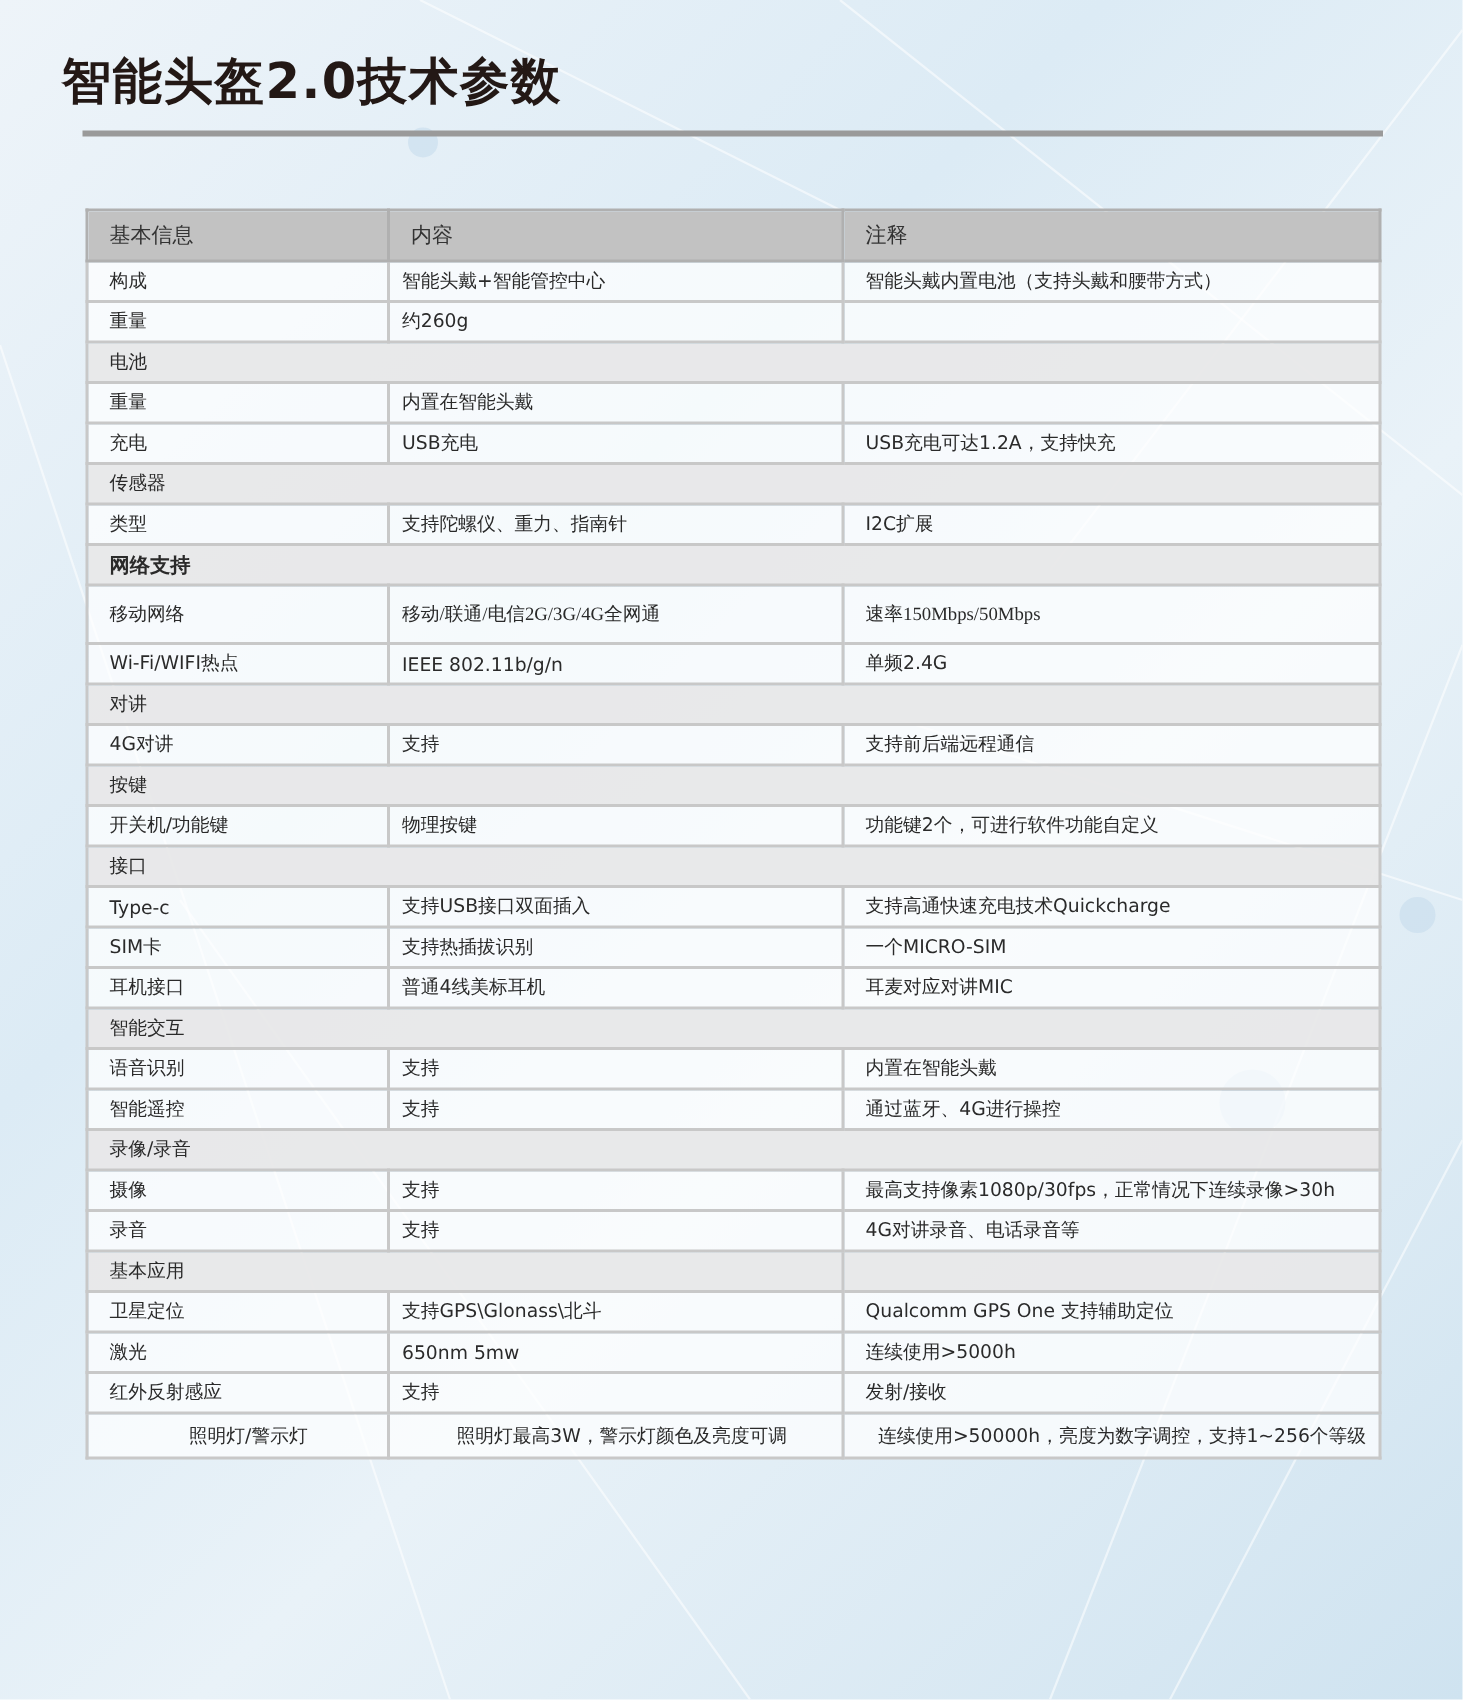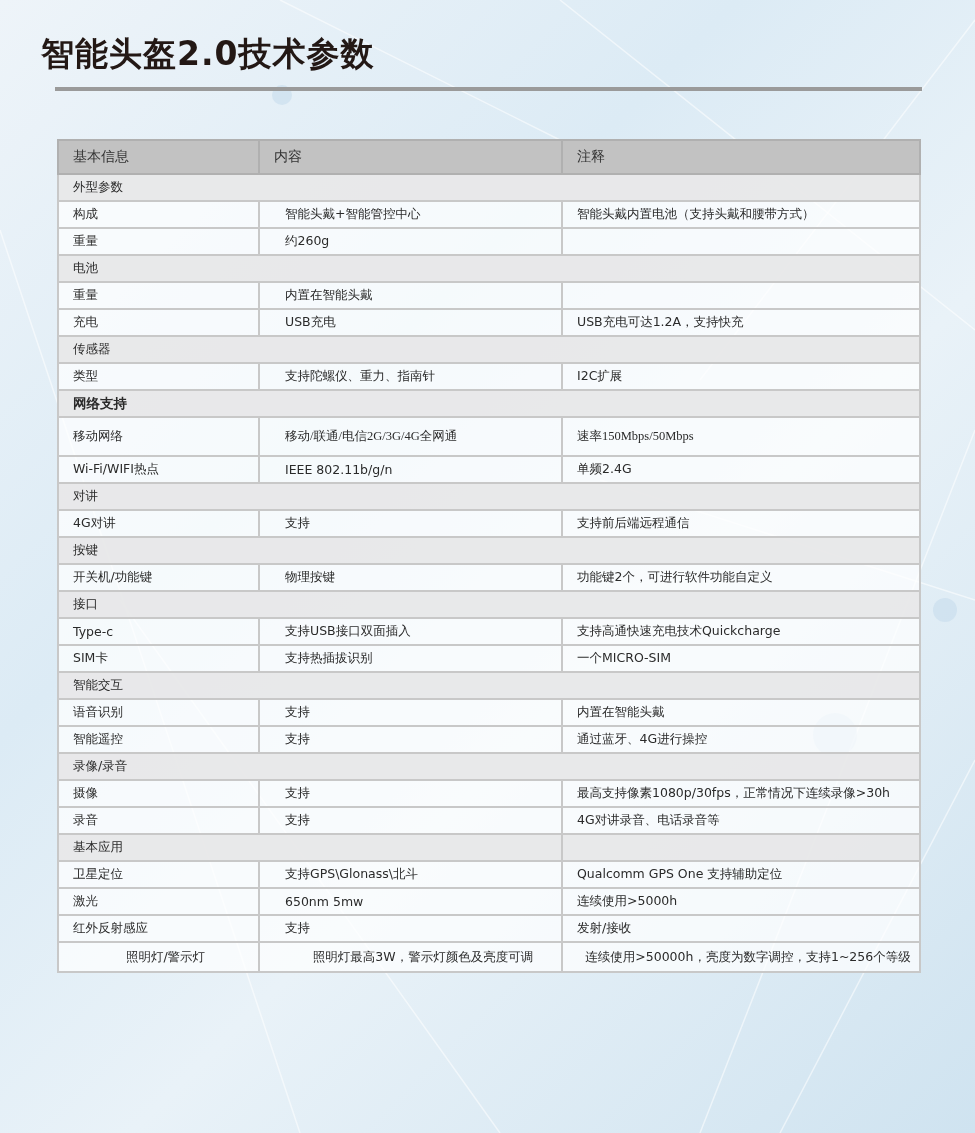--- a/index.html
+++ b/index.html
@@ -31,21 +31,21 @@
     border: 2px solid #c8c8c8; padding: 0 0 0 14px; white-space: nowrap;
     overflow: hidden; color: #2a2a2a;
   }
   .spec-table tr.header td {
     background: #c2c2c2; height: 32px; font-size: 14px; color: #333;
     border-color: #b0b0b0;
     margin-left: 48px;
   }
   .spec-table tr.section td { background: rgba(232,232,233,0.95); height: 25px; }
   .spec-table tr.data td { background: rgba(255,255,255,0.72); height: 25px; }
-  .spec-table tr.data td.v { padding-left: 25px; }
+  .spec-table tr.data td.v { padding-left: 8px; }
   .spec-table tr.tall td { height: 37px; font-family: Liberation Serif, serif; }
   .spec-table tr.mid td { height: 28px; text-align: center; }
   .bold { font-weight: bold; font-size: 13.5px; }
 </style>
 </head>
 <body>
 
 <svg class="bg-net" width="975" height="1133">
   <g stroke="#ffffff" stroke-opacity="0.55" stroke-width="1.5" fill="none">
     <line x1="280" y1="0" x2="560" y2="140"></line>
@@ -72,23 +72,20 @@
       <col class="c1">
       <col class="c2">
       <col class="c3">
     </colgroup>
   <tbody id="tbody">
     <tr class="header">
       <td>基本信息</td>
       <td>内容</td>
       <td>注释</td>
     </tr>
-  <tr class="section">
-        <td colspan="3">外型参数</td>
-      </tr>
       <tr class="data">
         <td>构成</td>
         <td class="v">智能头戴+智能管控中心</td>
         <td>智能头戴内置电池（支持头戴和腰带方式）</td>
       </tr>
       <tr class="data">
         <td>重量</td>
         <td class="v">约260g</td>
         <td></td>
       </tr>
@@ -148,20 +145,25 @@
       <tr class="data">
         <td>Type-c</td>
         <td class="v">支持USB接口双面插入</td>
         <td>支持高通快速充电技术Quickcharge</td>
       </tr>
       <tr class="data">
         <td>SIM卡</td>
         <td class="v">支持热插拔识别</td>
         <td>一个MICRO-SIM</td>
       </tr>
+      <tr class="data">
+        <td>耳机接口</td>
+        <td class="v">普通4线美标耳机</td>
+        <td>耳麦对应对讲MIC</td>
+      </tr>
       <tr class="section">
         <td colspan="3">智能交互</td>
       </tr>
       <tr class="data">
         <td>语音识别</td>
         <td class="v">支持</td>
         <td>内置在智能头戴</td>
       </tr>
       <tr class="data">
         <td>智能遥控</td>

